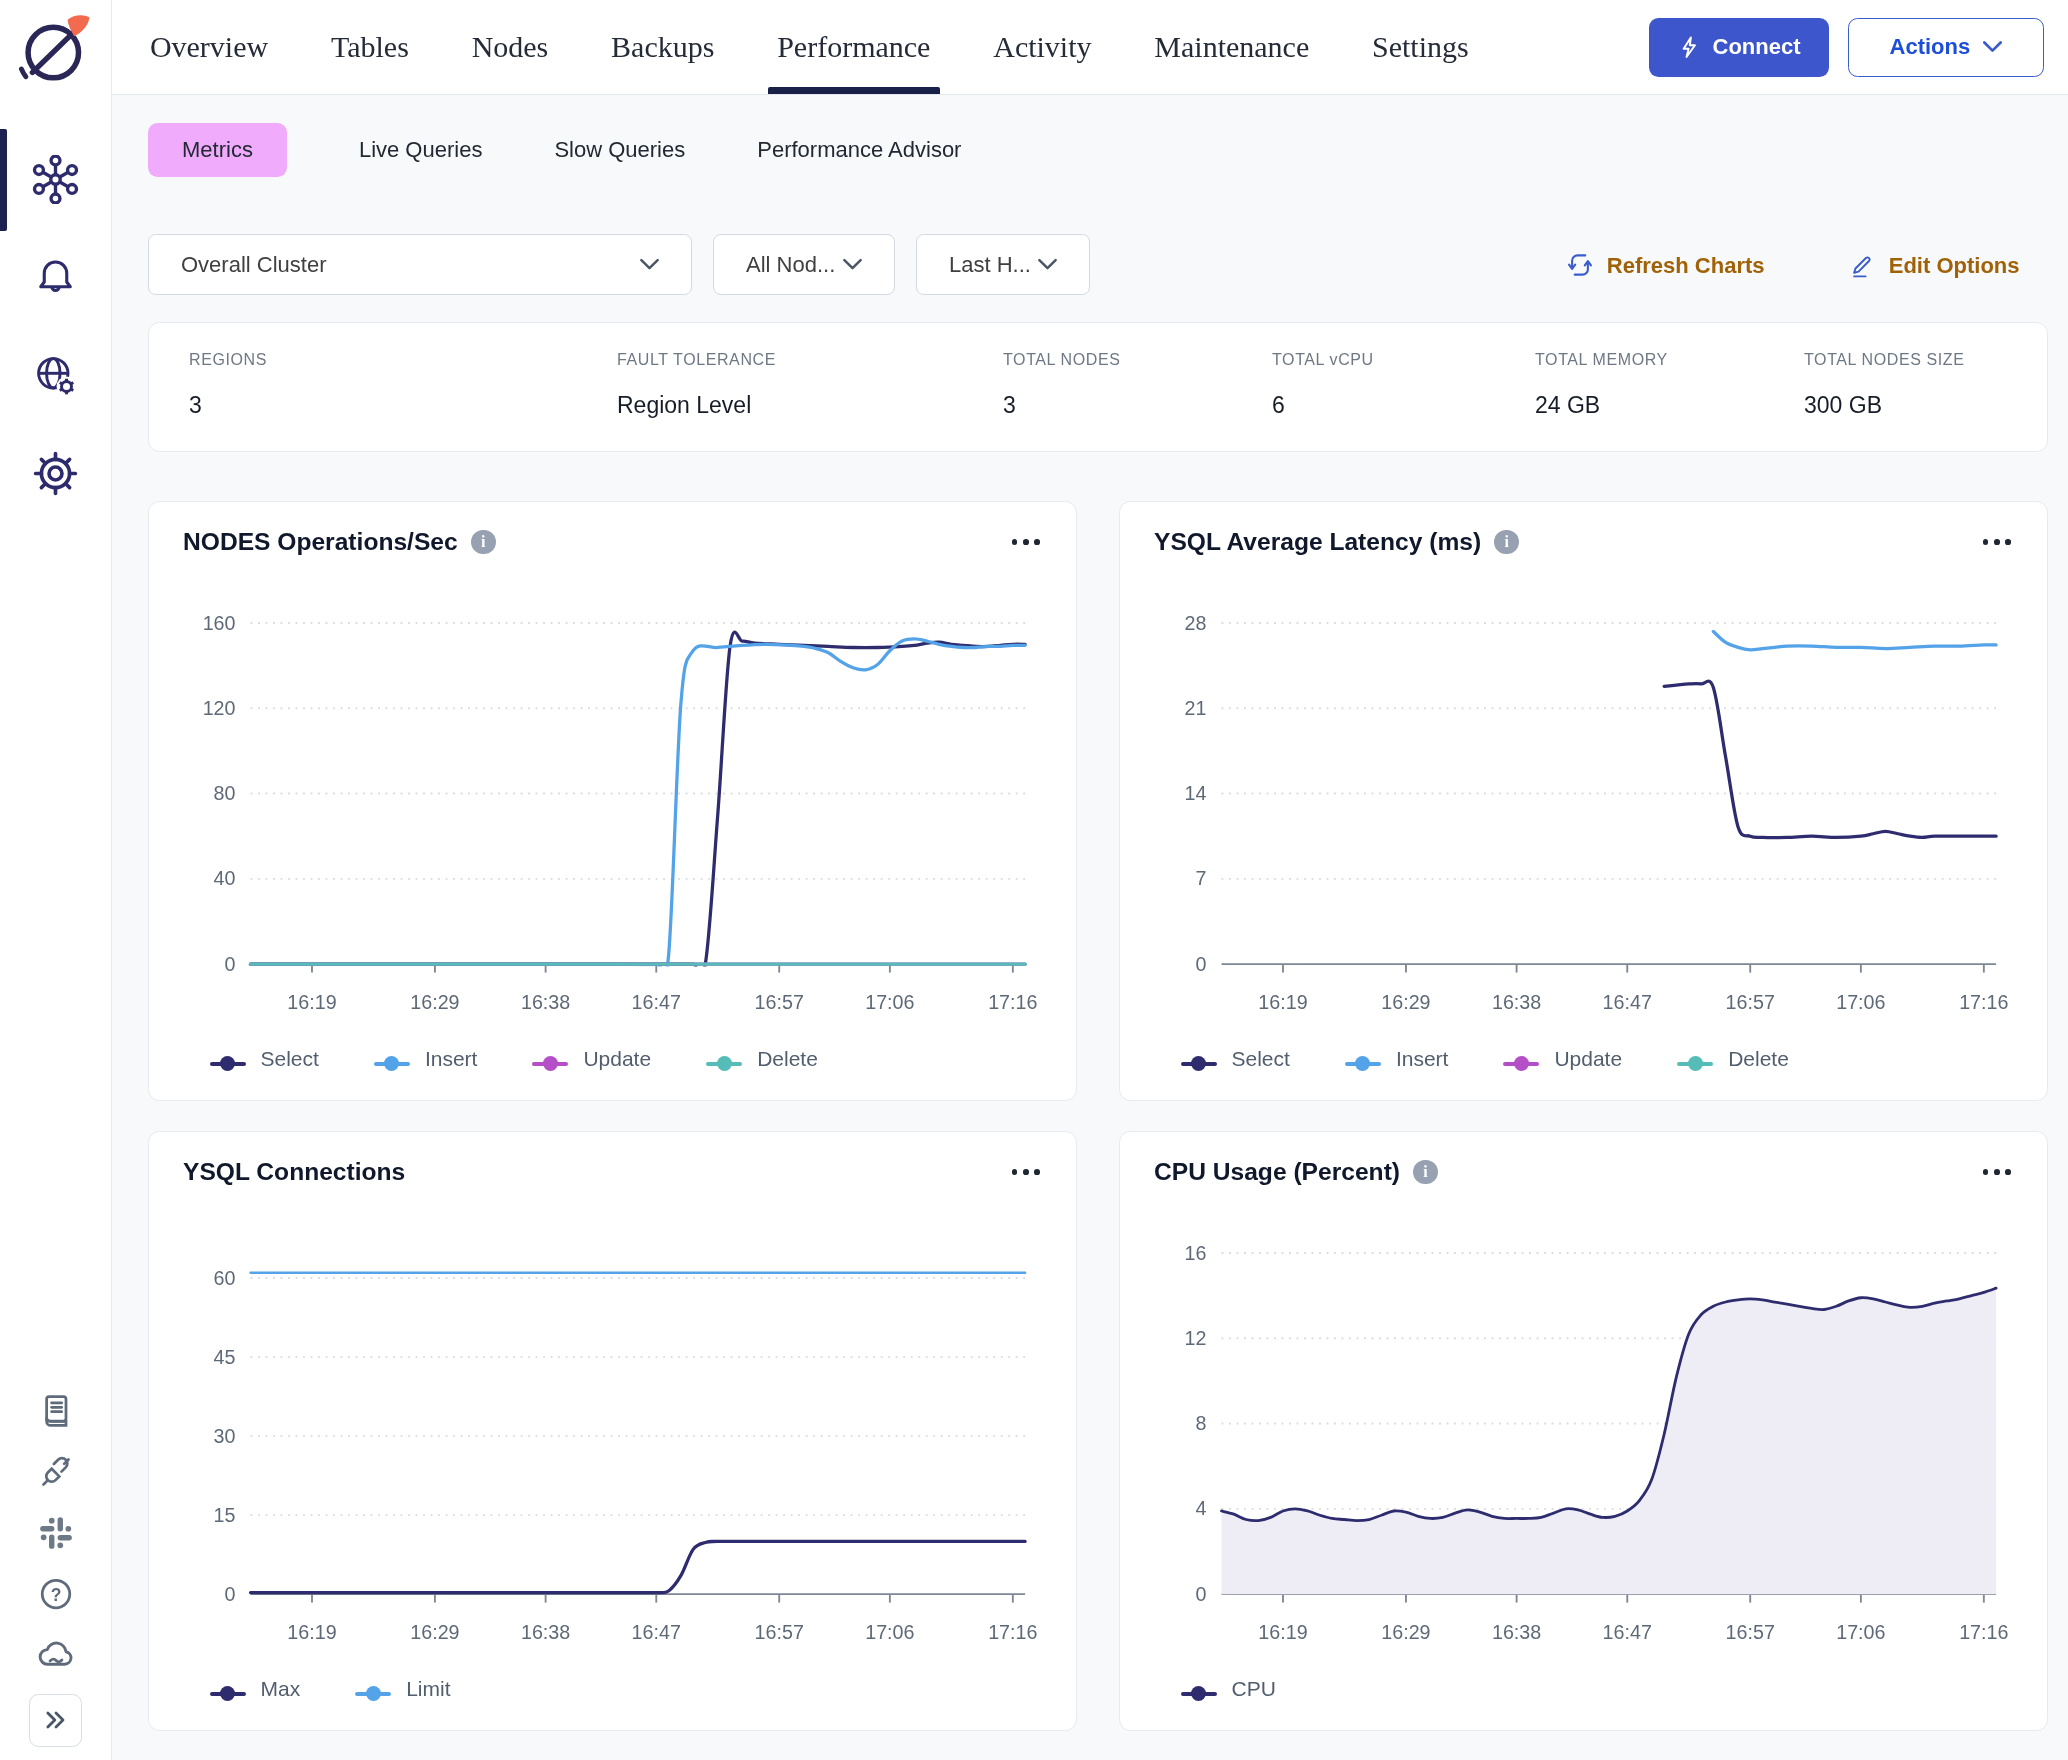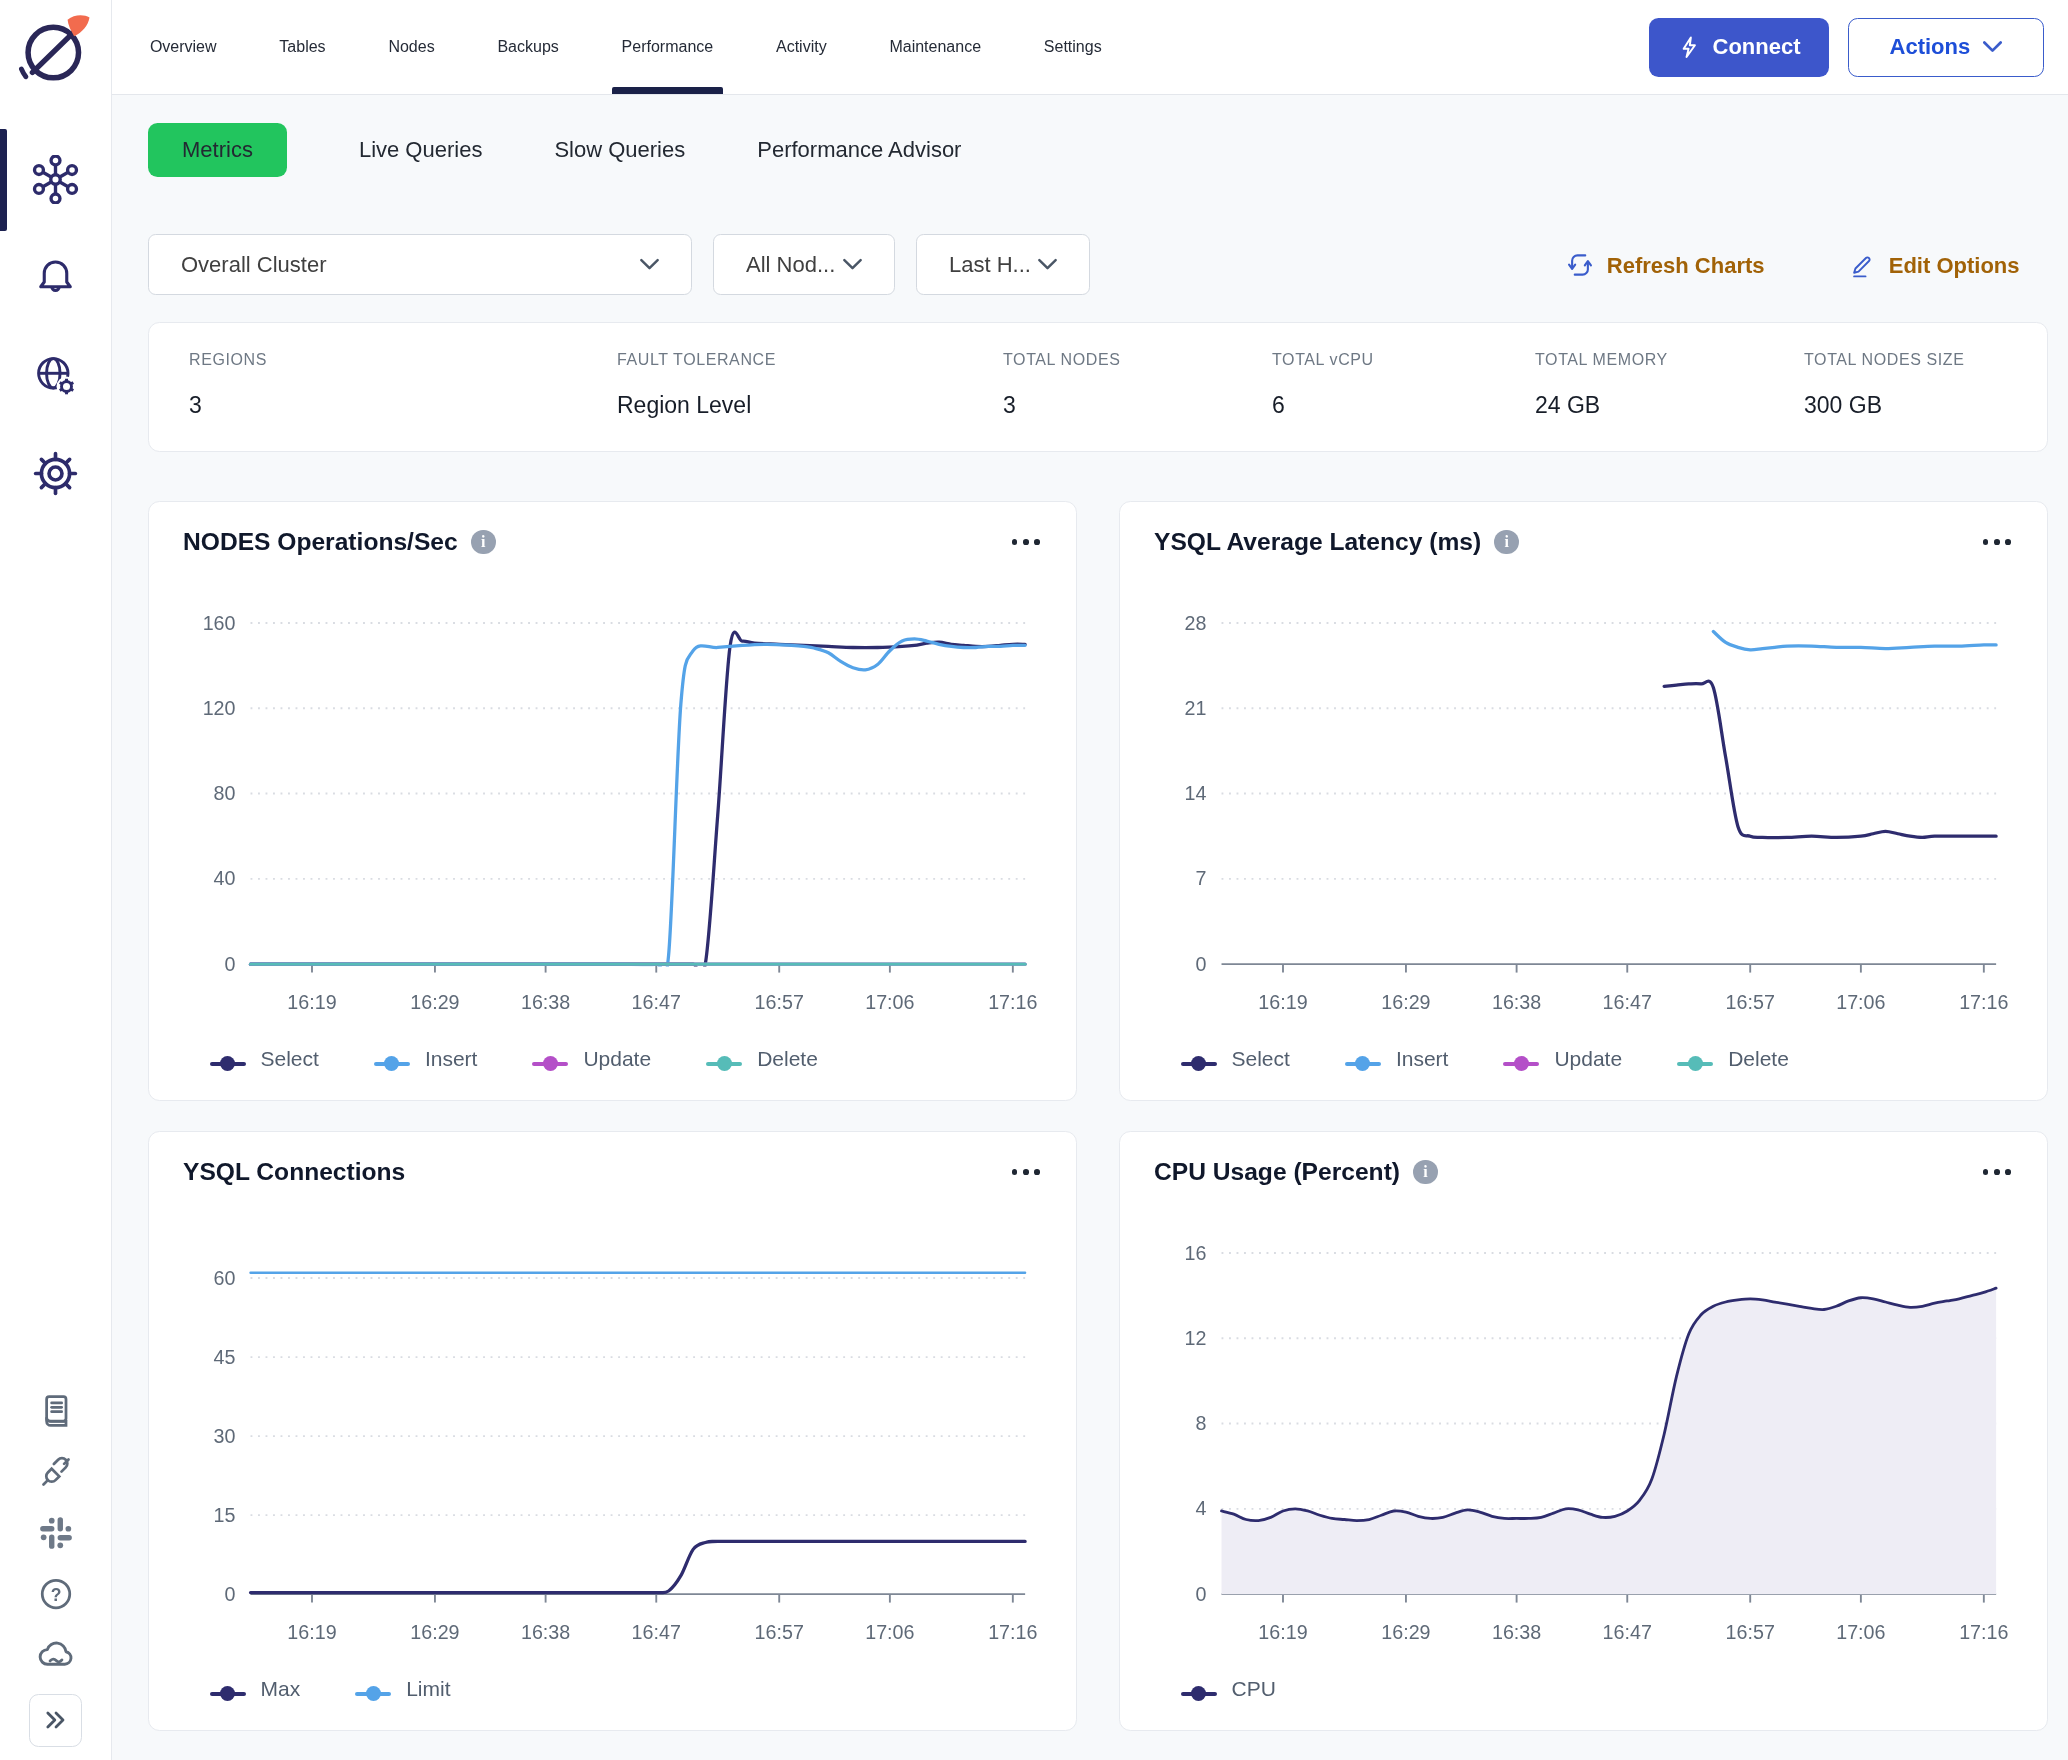--- a/index.html
+++ b/index.html
@@ -13,29 +13,29 @@
   .side-item.first { margin-top:38px; }
   .active-bar { position:absolute; left:0; top:-1.9px; width:7.6px; height:102px; background:#1C2150; border-radius:0 1.9px 1.9px 0; }
   .side-bottom { margin-top:auto; margin-bottom:13.2px; display:flex; flex-direction:column; align-items:center; }
   .side-bottom .side-item { height:61px; }
   .expand-btn { width:53px; height:53px; border:1.9px solid #D9DEE5; border-radius:9.5px; display:flex; align-items:center; justify-content:center; background:#fff; cursor:pointer; margin-top:7.6px; }
 
   
   .main { flex:1; display:flex; flex-direction:column; min-width:0; }
   .topnav { height:95px; background:#fff; border-bottom:0.9px solid #E4E7EC; display:flex; align-items:stretch; padding:0 24.6px 0 36px; flex:none; }
   .tabs { display:flex; gap:59px; align-items:stretch; }
-  .tab { display:flex; align-items:center; font-size:16px; color:#252B37; cursor:pointer; position:relative; padding:0 1.9px; white-space:nowrap; }
+  .tab { display:flex; align-items:center; font-size:30px; color:#252B37; cursor:pointer; position:relative; padding:0 1.9px; white-space:nowrap;font-family:Liberation Serif, serif; }
   .tab.active::after { content:""; position:absolute; left:-7.6px; right:-7.6px; bottom:0; height:6.6px; background:#1A2148; border-radius:1.9px 1.9px 0 0; }
   .nav-buttons { margin-left:auto; display:flex; align-items:center; gap:19px;justify-content:flex-end; }
   .btn-connect { display:flex; align-items:center; gap:11.4px; background:#3D56CB; color:#fff; font-size:22px; font-weight:bold; border:none; border-radius:9.5px; height:59px; padding:0 28px; cursor:pointer; }
   .btn-actions { display:flex; align-items:center; gap:13.2px; background:#fff; color:#1d4ed8; font-size:22px; font-weight:bold; border:1.9px solid #3A5CCB; border-radius:9.5px; height:59px; padding:0 41px; cursor:pointer; }
 
   .subtabs { display:flex; align-items:center; gap:72px; padding:28px 36px 0; flex:none; }
   .subtab { font-size:22px; color:#232932; cursor:pointer; padding:14px 0; white-space:nowrap; }
-  .subtab.active { background:#22c55e; border-radius:9.5px; padding:14px 34px; }
+  .subtab.active { background:#f0abfc; border-radius:9.5px; padding:14px 34px; }
 
   .filters { display:flex; align-items:center; padding:57px 23px 0 36px; gap:21px; flex:none; }
   .select { background:#fff; border:1.4px solid #D4D9E0; border-radius:7.6px; height:61px; display:flex; align-items:center; justify-content:space-between; padding:0 32px; font-size:22px; color:#404040; cursor:pointer; }
   .select.cluster { width:544px; }
   .select.nodes { width:182px; }
   .select.range { width:174px; }
   .link-actions { margin-left:auto; display:flex; align-items:center; gap:83px; padding-right:26.5px; }
   .blue-link { display:flex; align-items:flex-end; gap:13.2px; color:#a16207; font-size:22px; font-weight:bold; cursor:pointer; white-space:nowrap; }
 
   .statsbar { margin:26.5px 21px 0 36px; background:#fff; border:0.9px solid #E7EAEF; border-radius:11.4px; padding:28px 40px 32px; display:flex; flex:none; }

